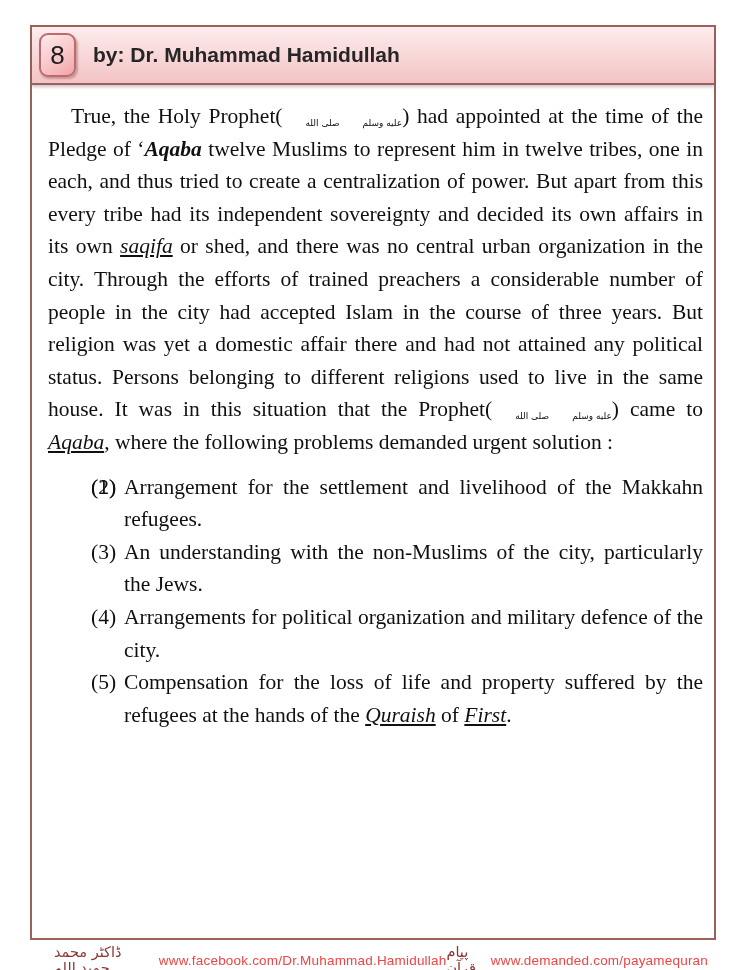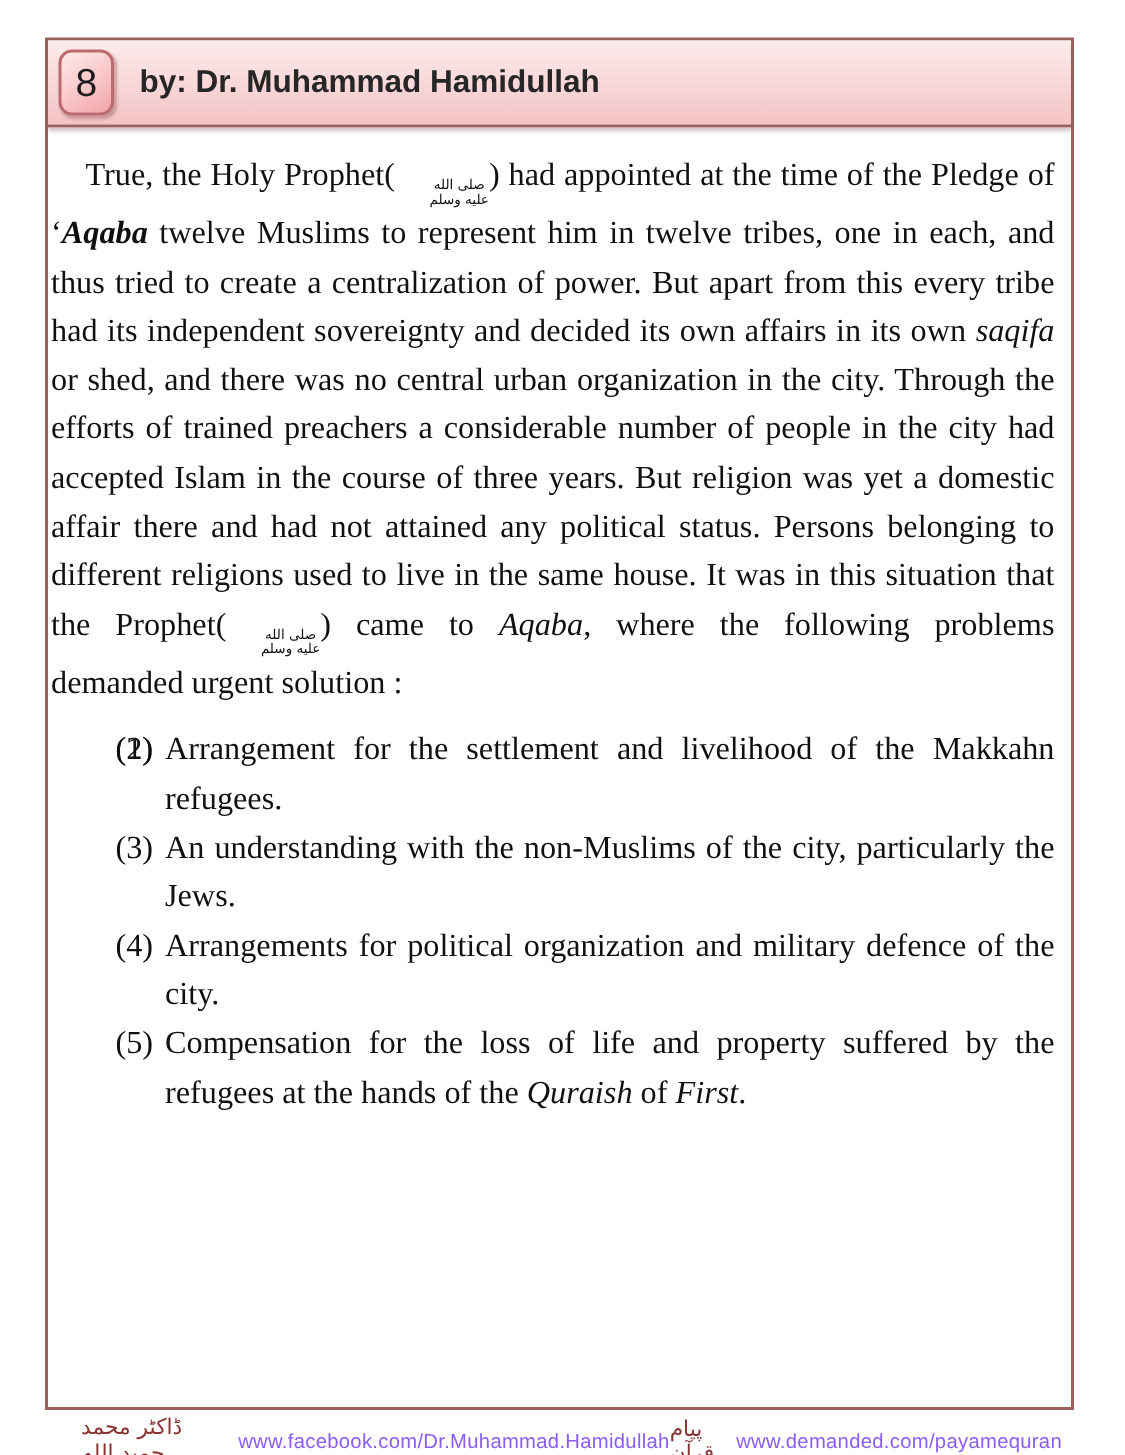--- a/index.html
+++ b/index.html
@@ -58,34 +58,34 @@
     font-size: 21px;
     color: #262626;
     white-space: nowrap;
     font-weight: bold;
   }
 
   
   .body-text {
     position: absolute;
     top: 58px; left: 0; right: 0; bottom: 0;
-    padding: 15px 11px 0 2px;
+    padding: 15px 11px 0 16px;
     font-size: 21.5px;
     line-height: 32.6px;
     color: #101010;
     text-align: justify;
   }
   .para { margin: 0; text-indent: 23px; }
 
-  .it { font-style: italic; }
+  .it { font-style: italic; text-decoration: underline; }
   .bold-it { font-style: italic; font-weight: bold; }
 
   .honorific {
     display: inline-flex;
-    flex-direction: column;
+    flex-direction: row;
     vertical-align: -3px;
     text-align: center;
     font-family: "DejaVu Sans", sans-serif;
     font-size: 9px;
     line-height: 9.5px;
     color: #101010;
   }
 
   .list { margin-top: 12px; }
   .list-item { position: relative; padding-left: 76px; }
@@ -104,21 +104,21 @@
   }
   .footer-group { display: flex; align-items: center; gap: 11px; }
   .calligraphy {
     font-family: "DejaVu Sans", sans-serif;
     font-size: 14.5px;
     color: var(--callig-color, #8b3434);
   }
   .url {
     font-family: "Liberation Sans", sans-serif;
     font-size: 13.5px;
-    color: #8b5cf6;
+    color: #ef4444;
     letter-spacing: 0.2px;
   }
 </style>
 </head>
 <body>
 
 <div class="content-box">
 
   <div class="header">
     <div class="page-num">8</div>

